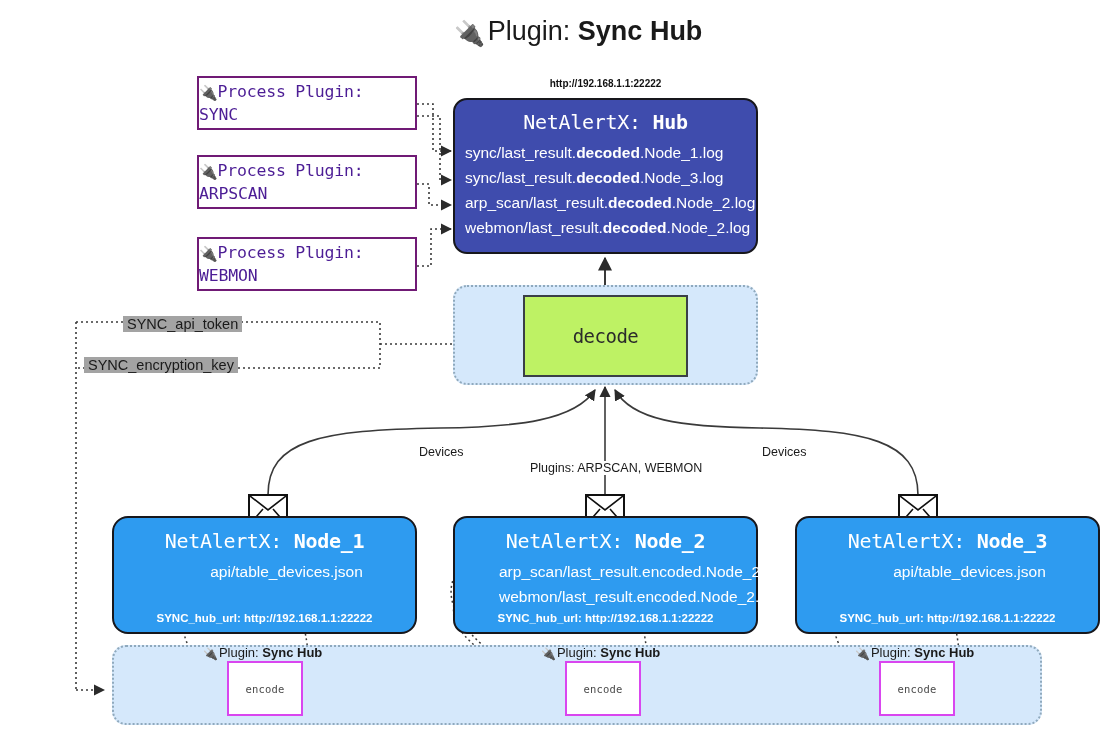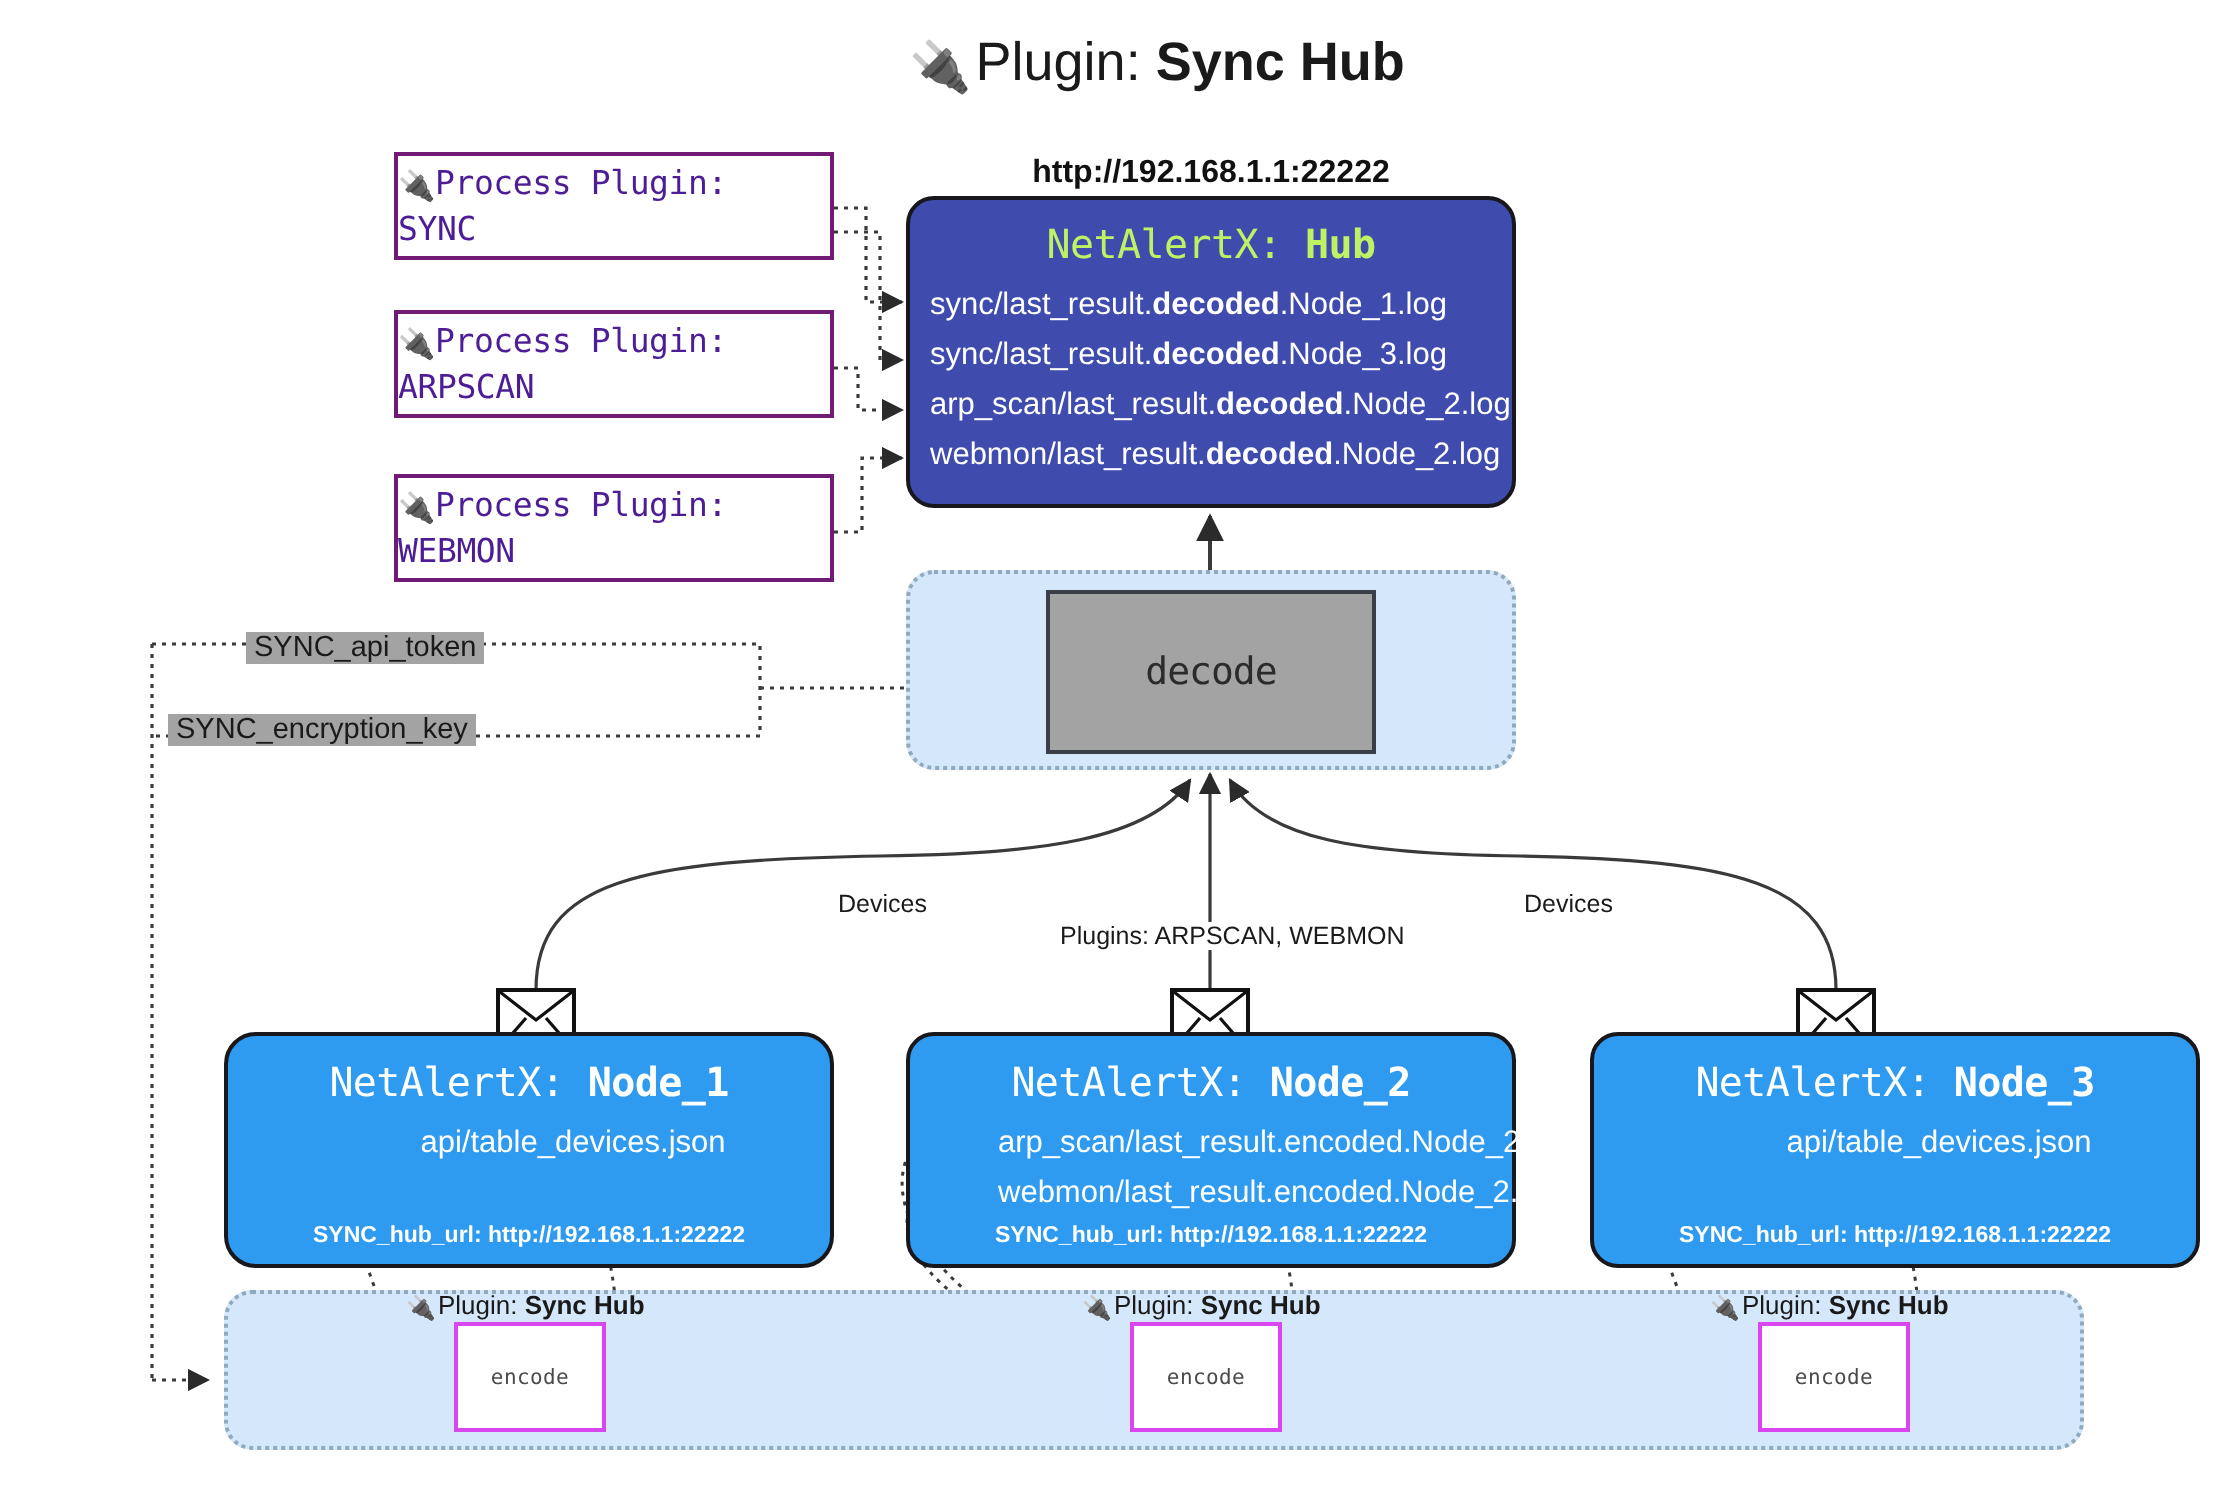--- a/index.html
+++ b/index.html
@@ -64,40 +64,40 @@
   .proc-box .l1 { display: block; }
   .proc-box .l1 .pico {
     font-family: "DejaVu Sans", sans-serif;
     font-size: 15px;
     vertical-align: -1px;
   }
 
   
   #hub-url {
     position: absolute;
-    font-size: 16px;
+    font-size: 10px;
     color: #111111;
     font-weight: bold;
     white-space: nowrap;
   }
   #hub {
     position: absolute;
     left: 433px; top: 98px;
     width: 305px; height: 156px;
     background: #3f4cad;
     border: 2.5px solid #17171c;
     border-radius: 14px;
     box-sizing: border-box;
     padding-top: 10px;
   }
   #hub .hub-title {
     text-align: center;
     font-family: "DejaVu Sans Mono", "Liberation Mono", monospace;
     font-size: 20px;
-    color: #bef264;
+    color: #ffffff;
     letter-spacing: -0.3px;
     margin-bottom: 6px;
   }
   #hub .hub-title .b { font-weight: bold; }
   .hub-line {
     color: #ffffff;
     font-size: 15.5px;
     white-space: nowrap;
     line-height: 1.62;
     padding-left: 10px;
@@ -111,21 +111,21 @@
     width: 305px; height: 100px;
     background: #d5e8fb;
     border: 2px dotted #8fa9bd;
     border-radius: 14px;
     box-sizing: border-box;
   }
   #decode-box {
     position: absolute;
     left: 503px; top: 295px;
     width: 165px; height: 82px;
-    background: #a3a3a3;
+    background: #bef264;
     border: 2px solid #3a3f47;
     box-sizing: border-box;
     display: flex;
     align-items: center;
     justify-content: center;
     font-family: "DejaVu Sans Mono", "Liberation Mono", monospace;
     font-size: 19px;
     color: #2b2b2b;
     letter-spacing: -0.5px;
   }

